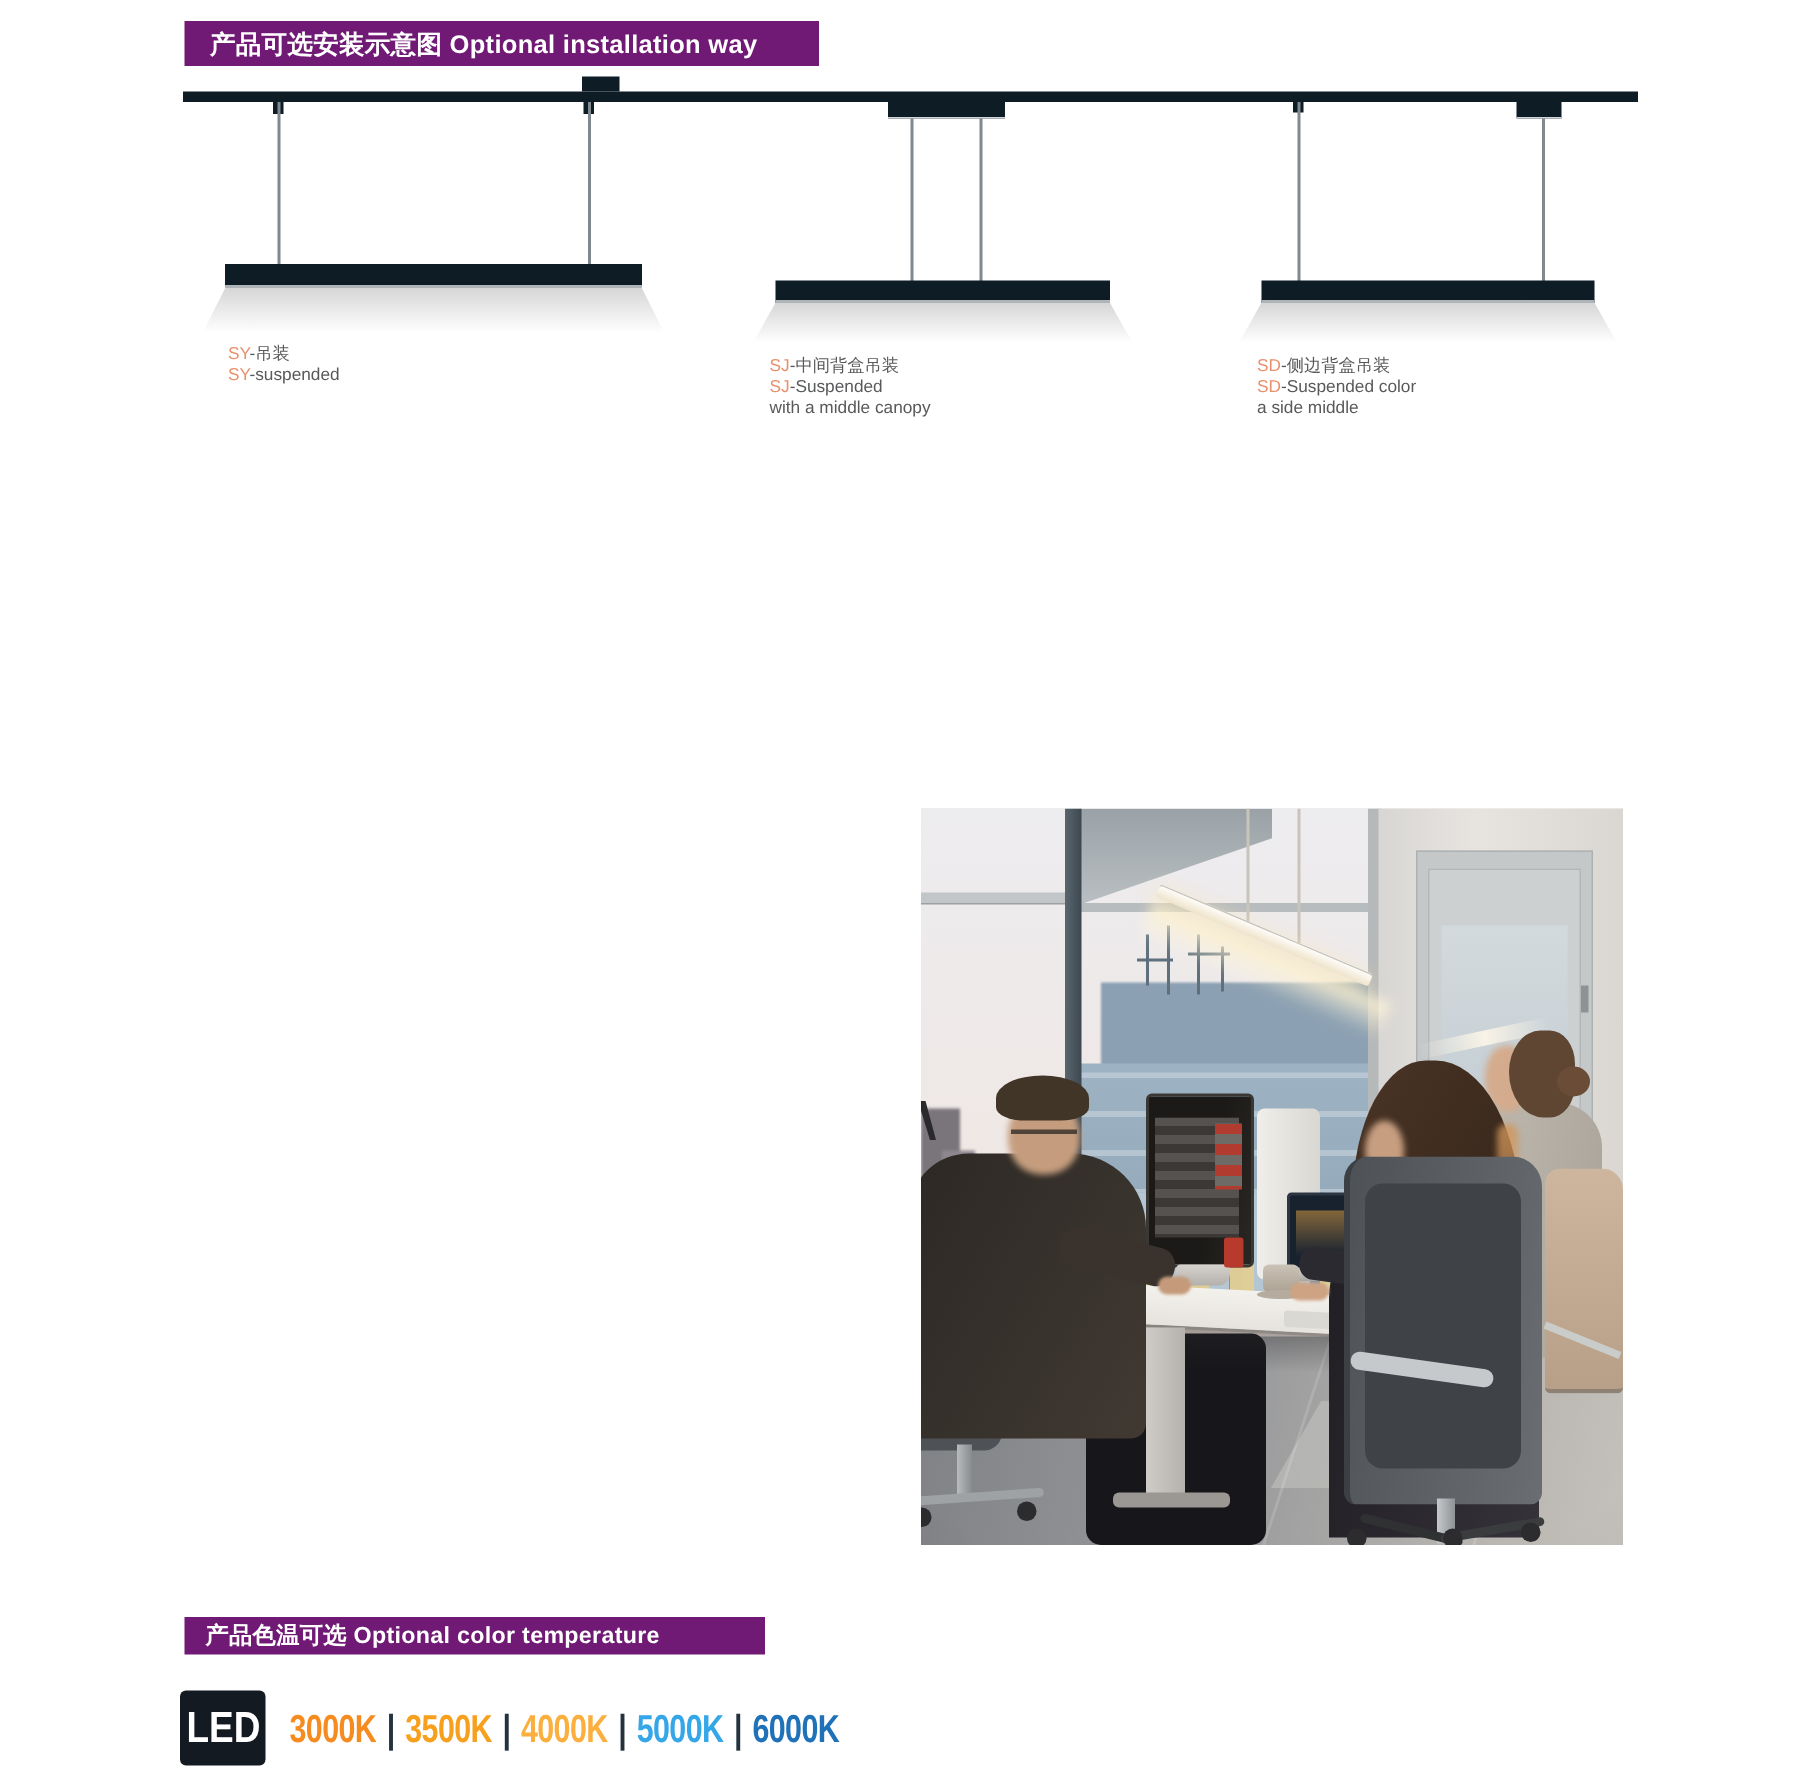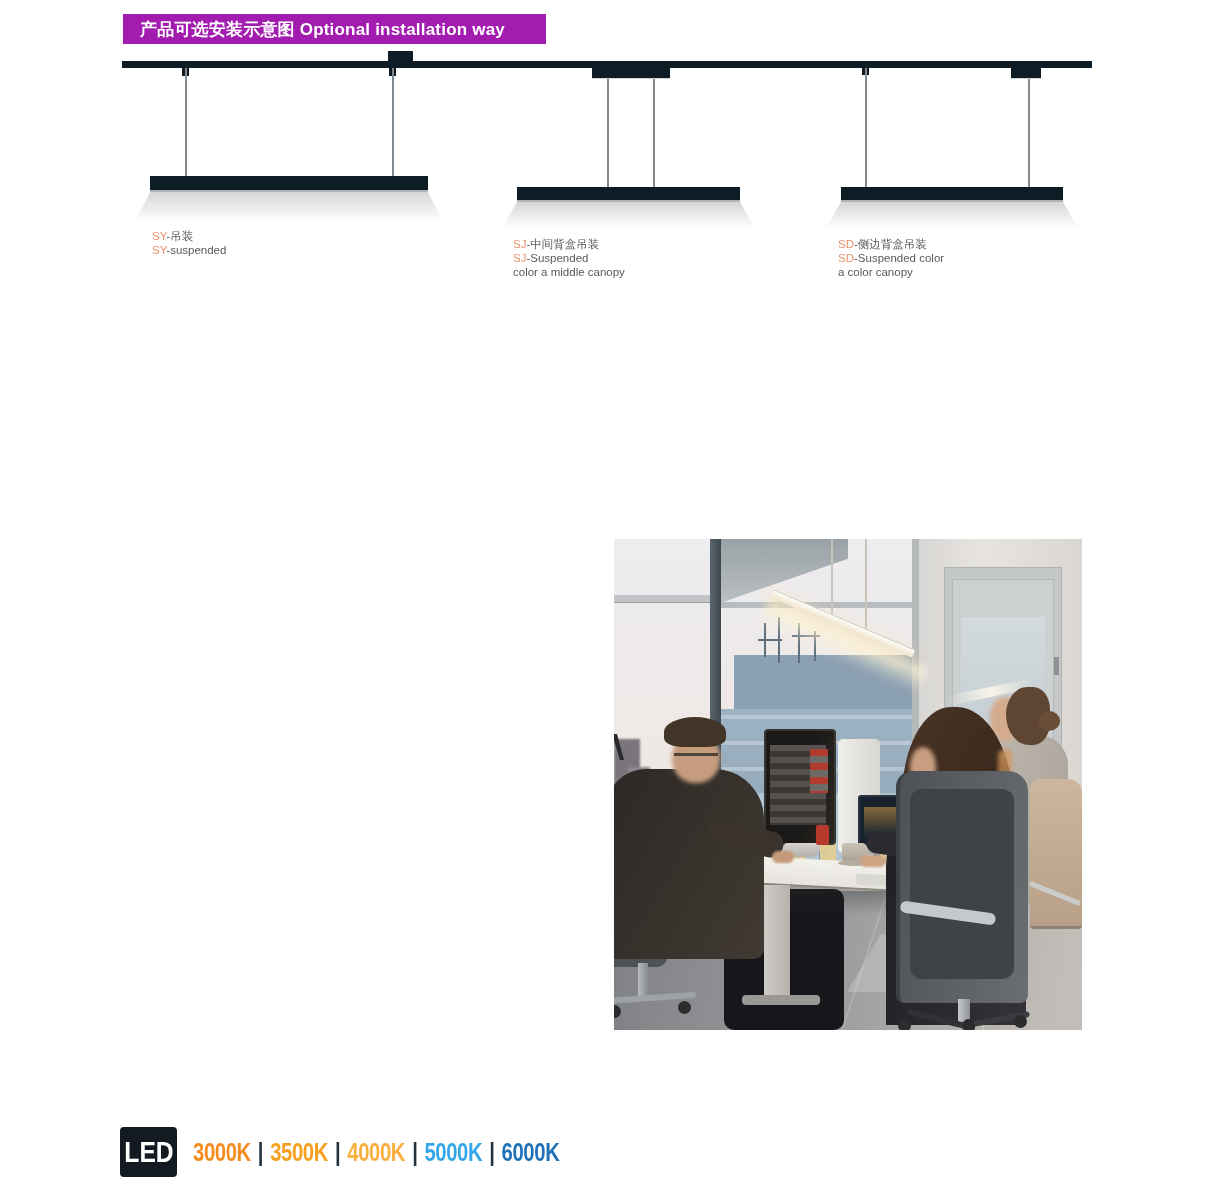--- a/index.html
+++ b/index.html
@@ -1,21 +1,21 @@
 <!DOCTYPE html>
 <html><head>
 <meta charset="utf-8">
 <style>
   * { margin:0; padding:0; box-sizing:border-box; }
   html,body { background:#ffffff; }
   body { font-family:"Liberation Sans", sans-serif; }
   .canvas { position:relative; width:1213px; height:1185px; background:#fff; overflow:hidden; }
 
   
-  .hbar { position:absolute; background:#a21caf; color:#fff; display:flex; align-items:center; }
+  .hbar { position:absolute; background:#701a75; color:#fff; display:flex; align-items:center; }
   .hbar1 { left:123px; top:14px; width:423px; height:30px; font-size:17px; font-weight:600; padding-left:17px; letter-spacing:.2px; }
   .hbar2 { left:123px; top:1078px; width:387px; height:25px; font-size:15.5px; font-weight:600; padding-left:14px; letter-spacing:.2px; }
 
   
   .ceiling { left:122px; top:61px; width:970px; height:7px; background:#0e1c26; position:absolute; }
   .wire { position:absolute; width:2px; background:#7f898f; }
   .nub  { position:absolute; width:7px; height:8px; background:#0e1c26; }
   .fixture { position:absolute; background:#0e1c26; border-bottom:2px solid #aeb4b8; }
   .beam { position:absolute; background:linear-gradient(180deg,#d6d6d6 0%, rgba(255,255,255,0) 88%); }
   .canopy { position:absolute; background:#0e1c26; border-bottom:1px solid #cfd4d6; }
@@ -193,35 +193,35 @@
 
   <div>
     <div class="canopy c2"></div>
     <div class="wire w2a"></div>
     <div class="wire w2b"></div>
     <div class="fixture f2"></div>
     <div class="beam b2"></div>
     <div class="dlabel dl2">
       <div><span class="code">SJ</span><span>-中间背盒吊装</span></div>
       <div><span class="code">SJ</span><span>-Suspended</span></div>
-      <div>color a middle canopy</div>
+      <div>with a middle canopy</div>
     </div>
   </div>
 
   <div>
     <div class="nub n3a"></div>
     <div class="wire w3a"></div>
     <div class="canopy c3"></div>
     <div class="wire w3b"></div>
     <div class="fixture f3"></div>
     <div class="beam b3"></div>
     <div class="dlabel dl3">
       <div><span class="code">SD</span><span>-侧边背盒吊装</span></div>
       <div><span class="code">SD</span><span>-Suspended color</span></div>
-      <div>a color canopy</div>
+      <div>a side middle</div>
     </div>
   </div>
 
   <div class="photo">
     <div class="ph-window"></div>
     <div class="ph-glow"></div>
     <div class="ph-cityl1"></div>
     <div class="ph-cityl2"></div>
     <div class="ph-bldg-top"></div>
     <div class="ph-bldg-main"></div>
@@ -310,20 +310,23 @@
     <div class="ph-chairR-arm"></div>
     <div class="ph-chairR-pole"></div>
     <div class="ph-chairR-leg1"></div>
     <div class="ph-chairR-leg2"></div>
     <div class="ph-wheel" style="left:284px;top:480px;"></div>
     <div class="ph-wheel" style="left:400px;top:476px;"></div>
     <div class="ph-wheel" style="left:348px;top:480px;"></div>
     <div class="ph-vignette"></div>
   </div>
 
+  <div class="hbar hbar2">
+    <span>产品色温可选 Optional color temperature</span>
+  </div>
 
   <div class="led-badge">
     <span>LED</span>
   </div>
   <div class="temp-row">
     <span style="color: rgb(246, 139, 31);">3000K</span>
     <span class="sep">|</span>
     <span style="color: rgb(247, 160, 30);">3500K</span>
     <span class="sep">|</span>
     <span style="color: rgb(251, 175, 63);">4000K</span>

